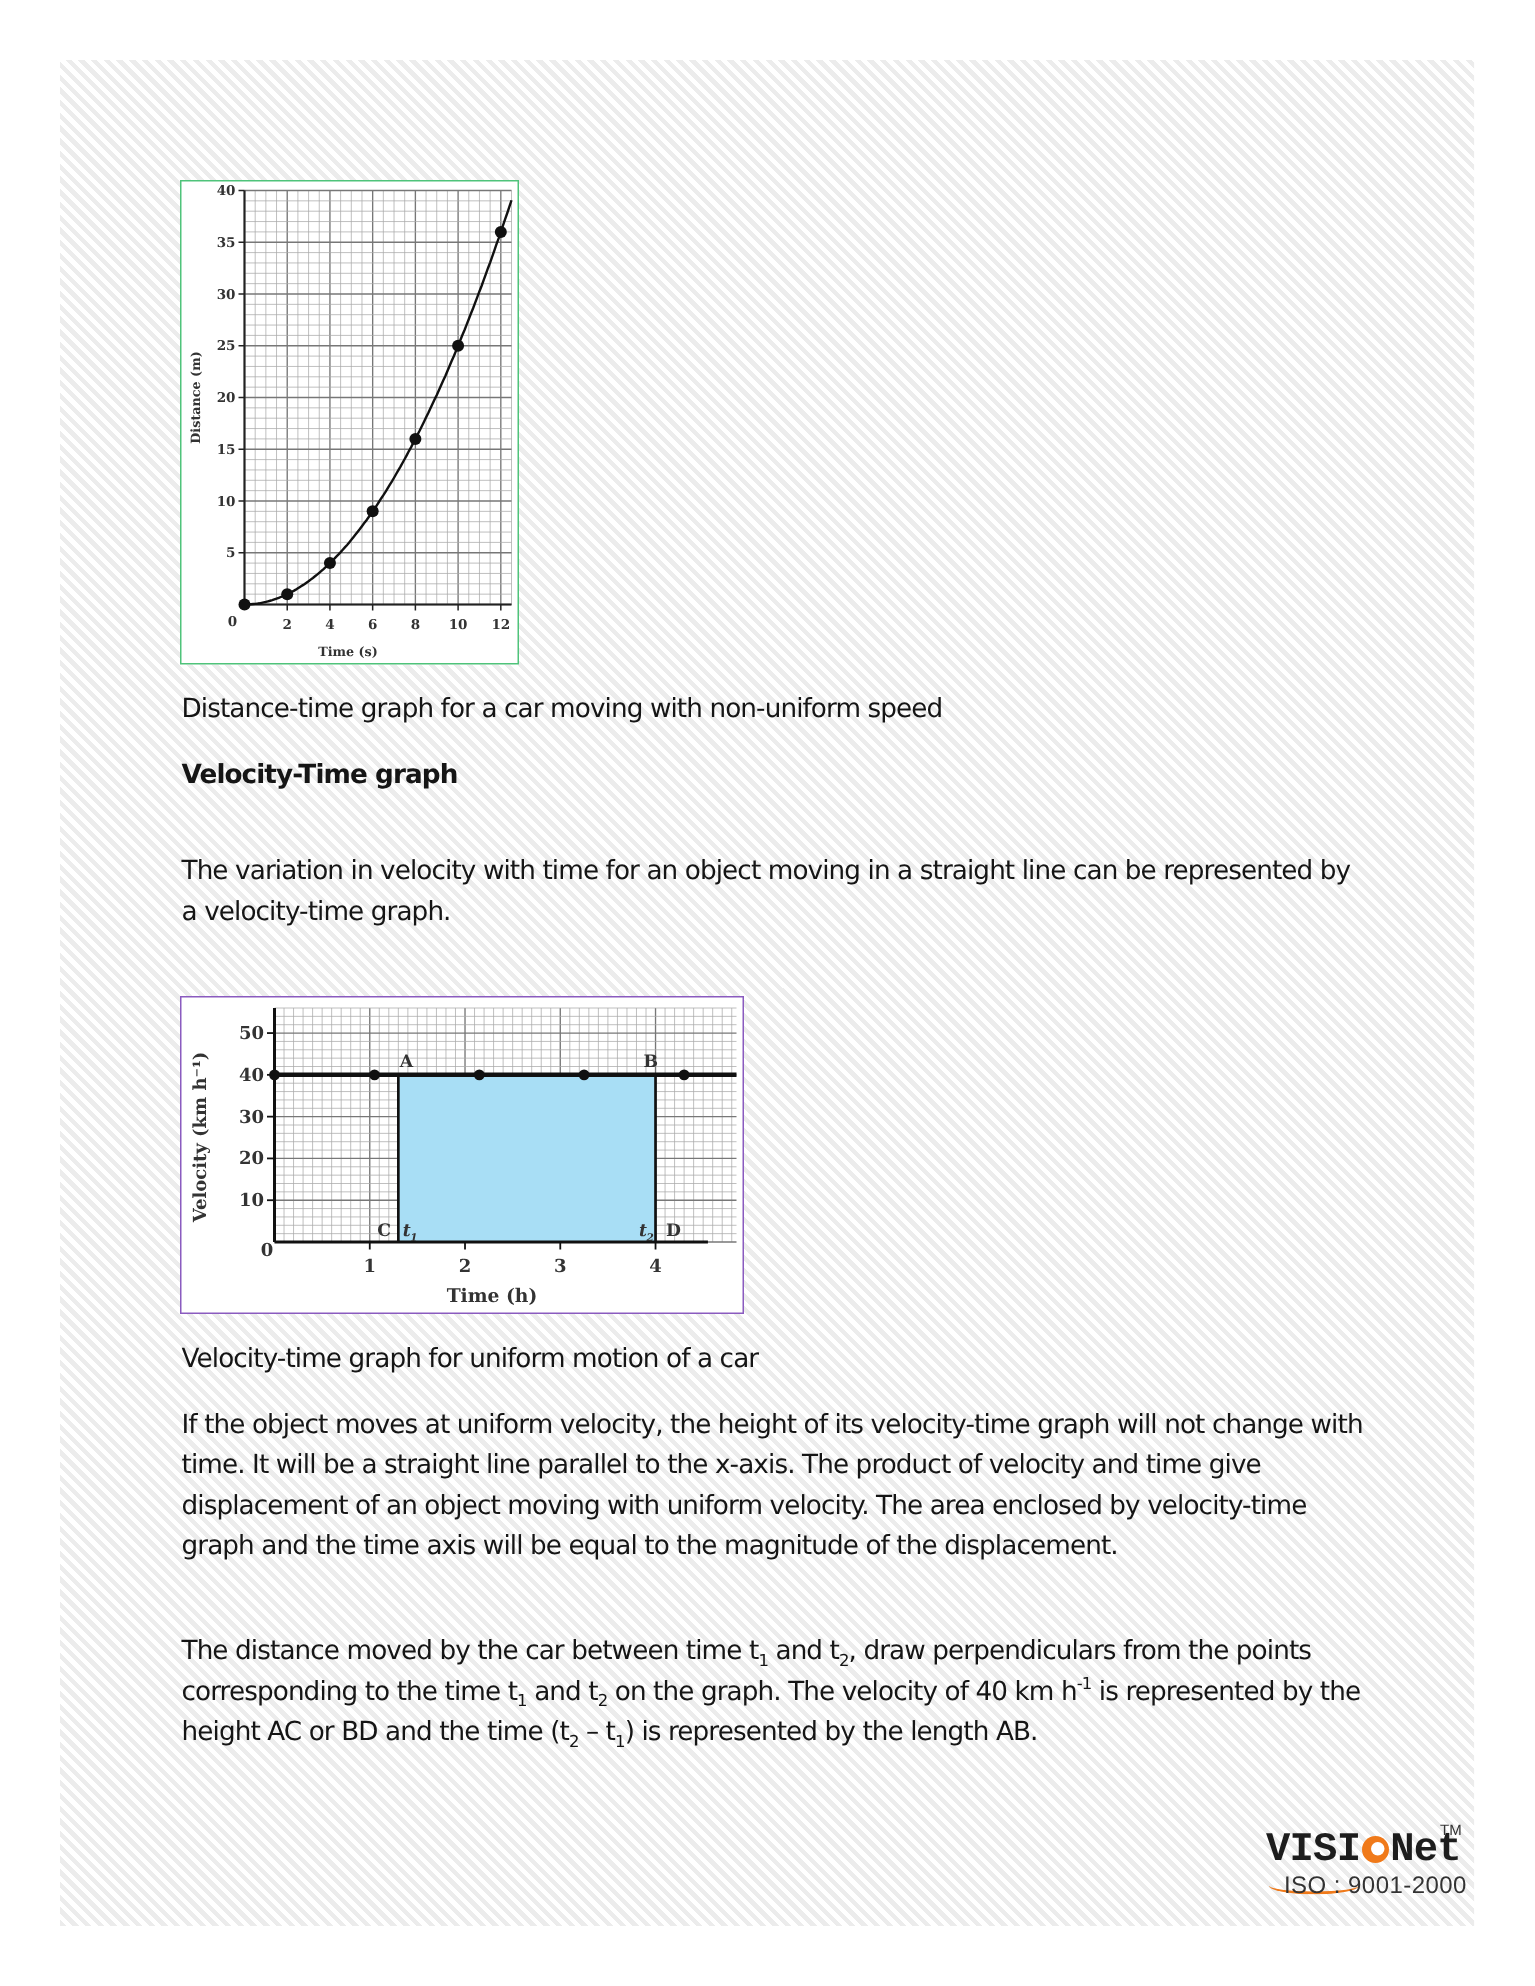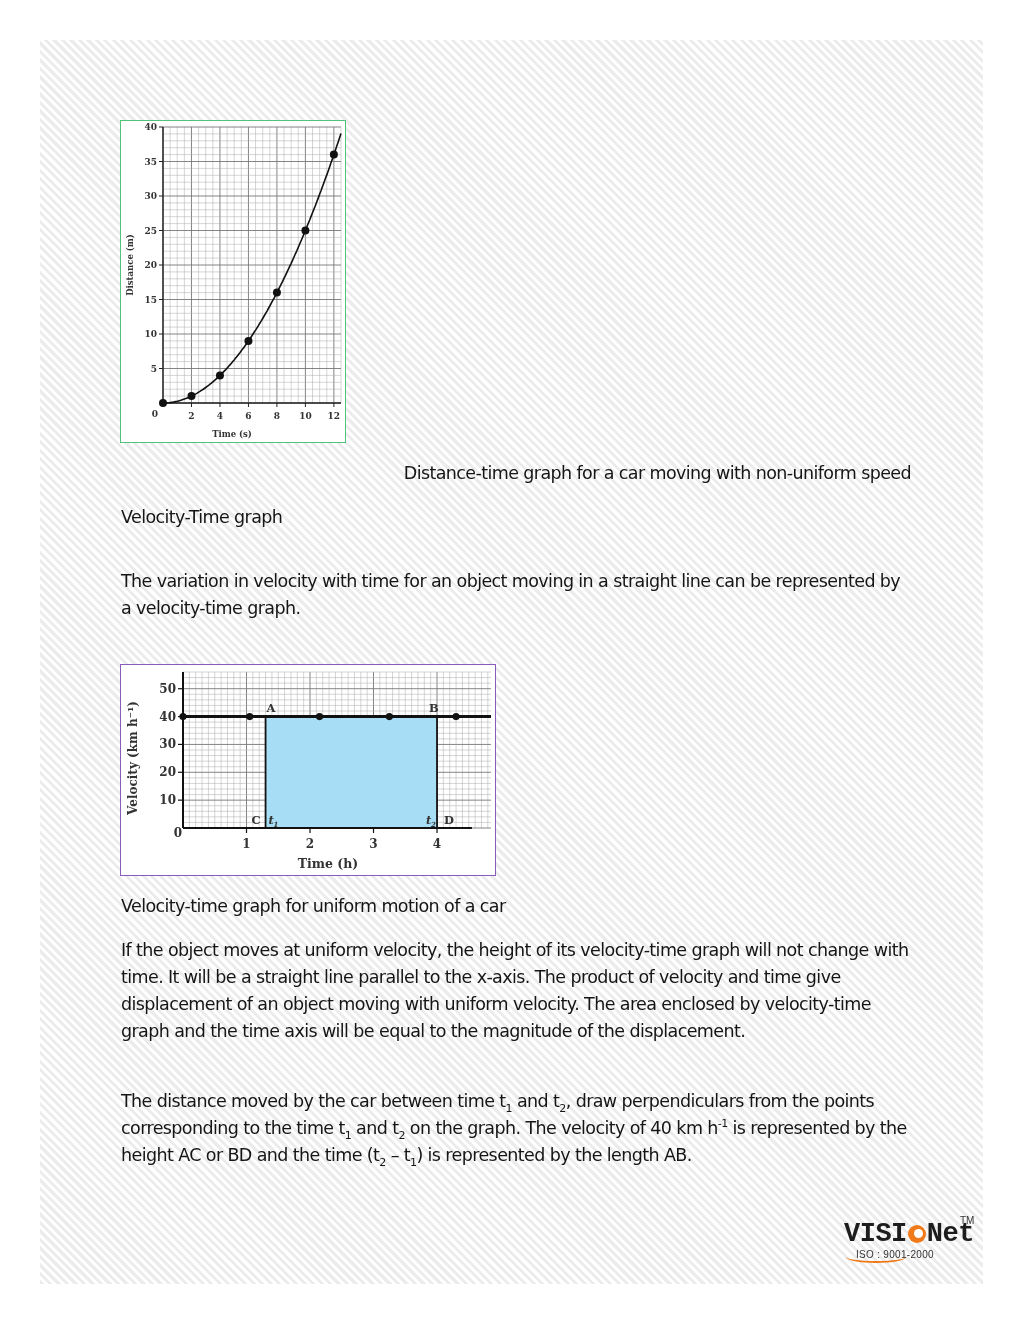--- a/index.html
+++ b/index.html
@@ -22,21 +22,21 @@
   sub, sup { font-size: 11px; line-height: 0; }
   .logo { position: absolute; left: 838px; top: 1213px; width: 140px; height: 55px; }
   .logo-main { font-family: Liberation Mono, monospace; font-weight: bold; font-size: 27px;
                color: #1d1d1d; letter-spacing: -0.5px; position: absolute; left: 6px; top: 6px; }
   .logo-o { display: inline-block; width: 18px; height: 18px; border-radius: 50%; background: #f07a1a;
             position: relative; top: 2px; margin: 0 1px; }
   .logo-o::after { content: ""; position: absolute; left: 6px; top: 4px; width: 9px; height: 9px;
                    border-radius: 50%; background: #fff; }
   .logo-tm { position: absolute; left: 122px; top: 2px; font-size: 10px;
              font-family: Liberation Sans, sans-serif; color: #333; }
-  .logo-iso { position: absolute; left: 18px; top: 36px; font-size: 10px;
+  .logo-iso { position: absolute; left: 18px; top: 36px; font-size: 16px;
               font-family: "Liberation Sans", sans-serif; color: #333; letter-spacing: 0.3px; }
   .logo-swoosh { position: absolute; left: 8px; top: 38px; width: 60px; height: 10px;
                  border-bottom: 2px solid #f07a1a; border-radius: 0 0 50% 50%; }
 </style>
 </head>
 <body>
 
 <div class="page-border"></div>
 
 <div class="fig fig1">
@@ -145,22 +145,22 @@
       <circle cx="42" cy="282" r="4" fill="#111"></circle>
       <circle cx="70.48" cy="275.1" r="4" fill="#111"></circle>
       <circle cx="98.96000000000001" cy="254.4" r="4" fill="#111"></circle>
       <circle cx="127.44" cy="219.9" r="4" fill="#111"></circle>
       <circle cx="155.92000000000002" cy="171.6" r="4" fill="#111"></circle>
       <circle cx="184.4" cy="109.5" r="4" fill="#111"></circle>
       <circle cx="212.88" cy="33.599999999999994" r="4" fill="#111"></circle>
     </svg>
 </div>
 
-<div class="txt" style="top:460px;text-align:right;">Distance-time graph for a car moving with non-uniform speed</div>
-<div class="txt" style="top:504px;">Velocity-Time graph</div>
+<div class="txt" style="top:460px;">Distance-time graph for a car moving with non-uniform speed</div>
+<div class="txt" style="top:504px;font-weight:bold;">Velocity-Time graph</div>
 <div class="txt" style="top:568px;">The variation in velocity with time for an object moving in a straight line can be represented by a velocity-time graph.</div>
 
 <div class="fig fig2">
   <svg id="chart2" width="373" height="209">
       <rect x="144.55670103092785" y="51.57142857142857" width="171.46391752577318" height="111.42857142857143" fill="#a8def5"></rect>
       <line x1="62" y1="163" x2="62" y2="7" stroke="#777" stroke-width="0.9"></line>
       <line x1="68.35051546391753" y1="163" x2="68.35051546391753" y2="7" stroke="#aaa" stroke-width="0.5"></line>
       <line x1="74.70103092783505" y1="163" x2="74.70103092783505" y2="7" stroke="#aaa" stroke-width="0.5"></line>
       <line x1="81.05154639175258" y1="163" x2="81.05154639175258" y2="7" stroke="#aaa" stroke-width="0.5"></line>
       <line x1="87.4020618556701" y1="163" x2="87.4020618556701" y2="7" stroke="#aaa" stroke-width="0.5"></line>

